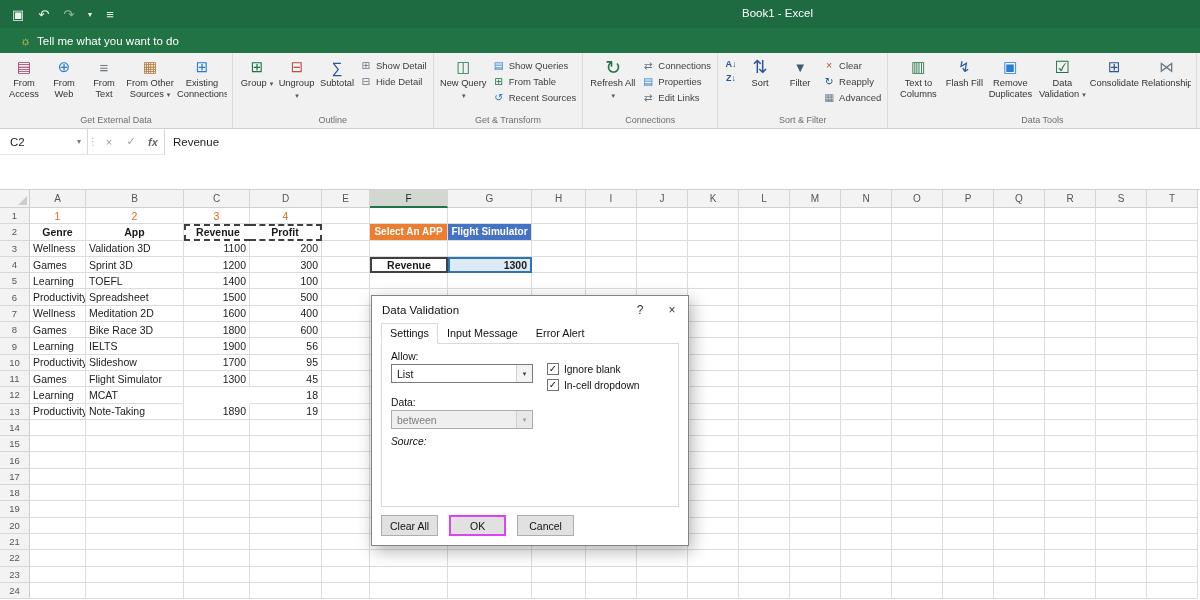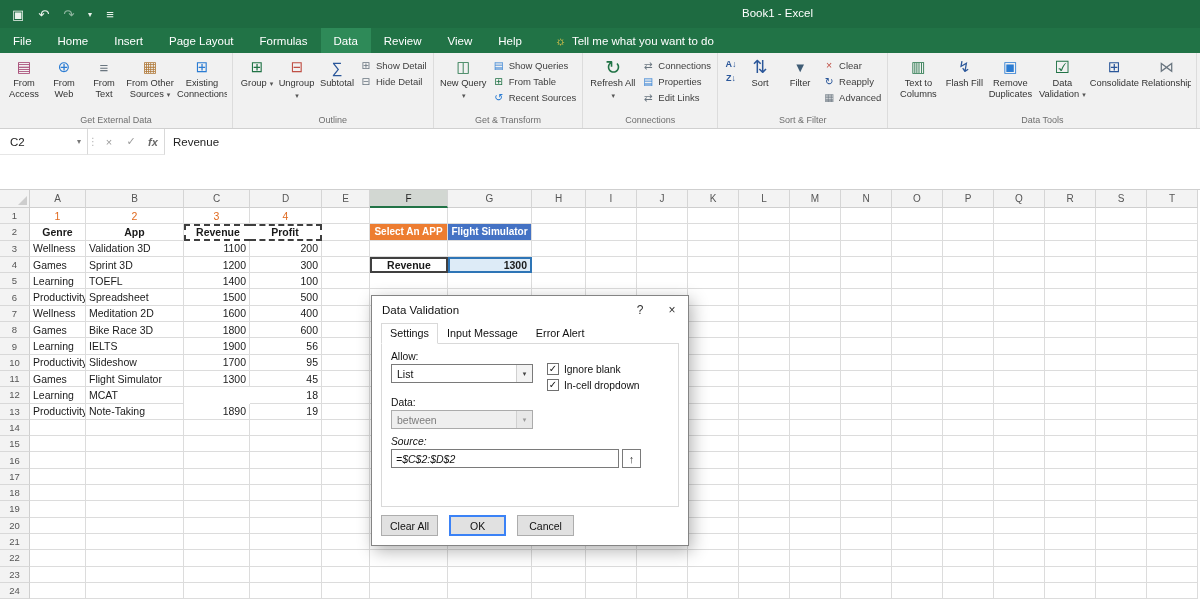--- a/index.html
+++ b/index.html
@@ -107,21 +107,21 @@
   .cb { display: flex; align-items: center; gap: 5px; font-size: 10.3px; color: #111; white-space: nowrap; }
   .cbbox { width: 12px; height: 12px; border: 1px solid #707070; background: #fff; display: flex; align-items: center; justify-content: center; font-size: 10px; color: #111; line-height: 1; flex: none; }
   .cb.gray { color: #8a8a8a; font-size: 9.8px; }
   .cb.gray .cbbox { border-color: #a8a8a8; color: transparent; }
   .srcrow { display: flex; align-items: center; gap: 3px; }
   .srcinput { width: 228px; height: 19px; border: 1px solid #7a7a7a; font-size: 10.5px; display: flex; align-items: center; padding-left: 4px; color: #111; }
   .rangesel { width: 19px; height: 19px; border: 1px solid #7a7a7a; display: flex; align-items: center; justify-content: center; font-size: 11px; color: #333; }
   .applyrow { position: absolute; left: 9px; bottom: 8px; width: 284px; overflow: hidden; }
   .dlg-btns { display: flex; align-items: center; padding: 8px 9px 9px; }
   .btn { height: 21px; min-width: 57px; background: #e1e1e1; border: 1px solid #adadad; display: flex; align-items: center; justify-content: center; font-size: 10.5px; color: #111; padding: 0 8px; cursor: default; }
-  .btn.primary { border: 2px solid #3b82f6; }
+  .btn.primary { border: 2px solid #d946ef; }
   .btn.ok { margin-left: auto; }
   .btn + .btn { margin-left: 11px; }
   .mt6 { margin-top: 6px; }
   .mt7 { margin-top: 7px; font-style: italic; }
 </style>
 </head>
 <body>
 
 <div class="app">
 
@@ -130,31 +130,20 @@
       <span class="qi">▣</span>
       <span class="qi">↶</span>
       <span class="qi dim">↷</span>
       <span class="qi small">▾</span>
       <span class="qi">≡</span>
     </div>
     <span class="win-title">Book1 - Excel</span>
   </div>
 
   <div class="tabstrip">
-    <div class="tablist">
-        <div class="tab">File</div>
-        <div class="tab">Home</div>
-        <div class="tab">Insert</div>
-        <div class="tab">Page Layout</div>
-        <div class="tab">Formulas</div>
-        <div class="tab active">Data</div>
-        <div class="tab">Review</div>
-        <div class="tab">View</div>
-        <div class="tab">Help</div>
-      </div>
     <div class="tellme">
       <span class="bulb">☼</span>
       <span>Tell me what you want to do</span>
     </div>
   </div>
 
   <div class="ribbon">
       <div class="rgroup">
         <div class="ritems">
           <div class="rbtn-large">
@@ -951,24 +940,20 @@
       </div>
       <div class="mt6">
         <div class="flabel">Data:</div>
         <div class="combo disabled">
           <span>between</span>
           <span class="cdd">▾</span>
         </div>
       </div>
       <div class="mt7">
         <div class="flabel">Source:</div>
-        <div class="srcrow">
-          <div class="srcinput">=$C$2:$D$2</div>
-          <div class="rangesel">↑</div>
-        </div>
       </div>
     </div>
     <div class="dlg-btns">
       <div class="btn">Clear All</div>
       <div class="btn primary ok">OK</div>
       <div class="btn">Cancel</div>
     </div>
   </div>
 
 </div>

